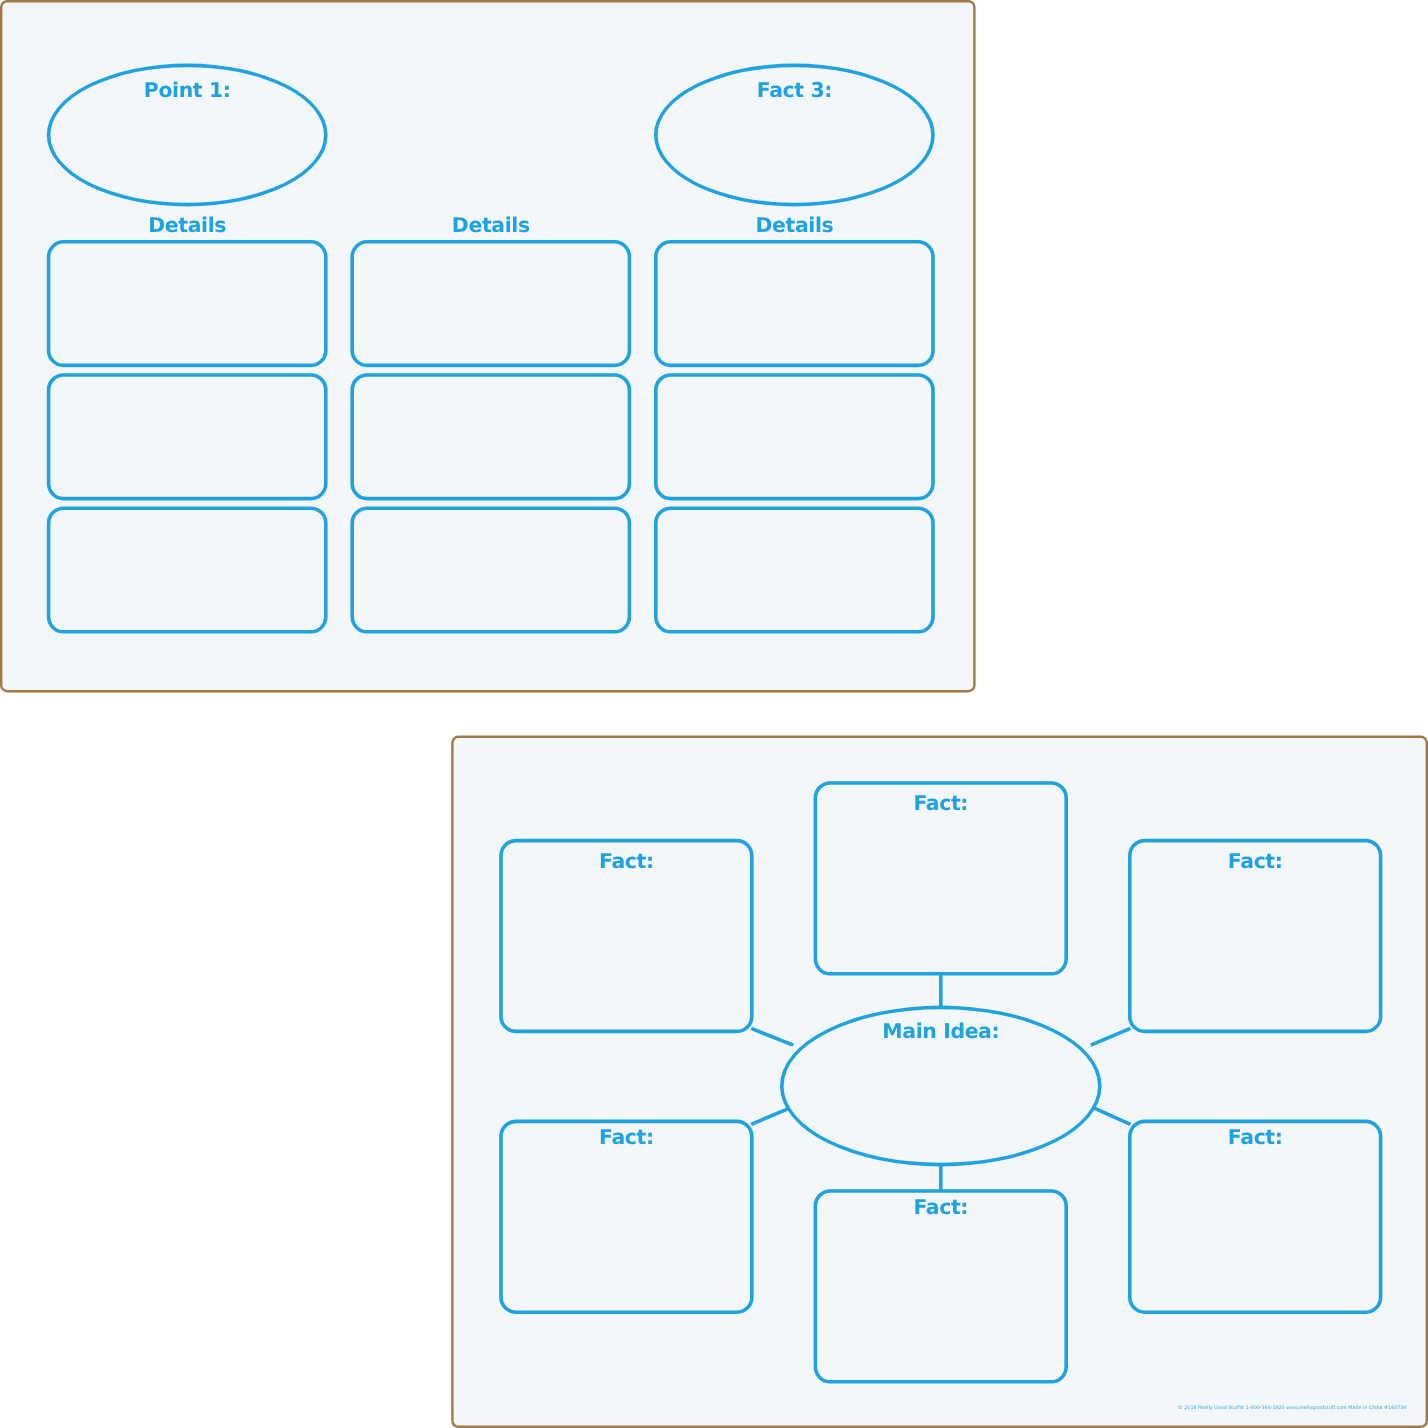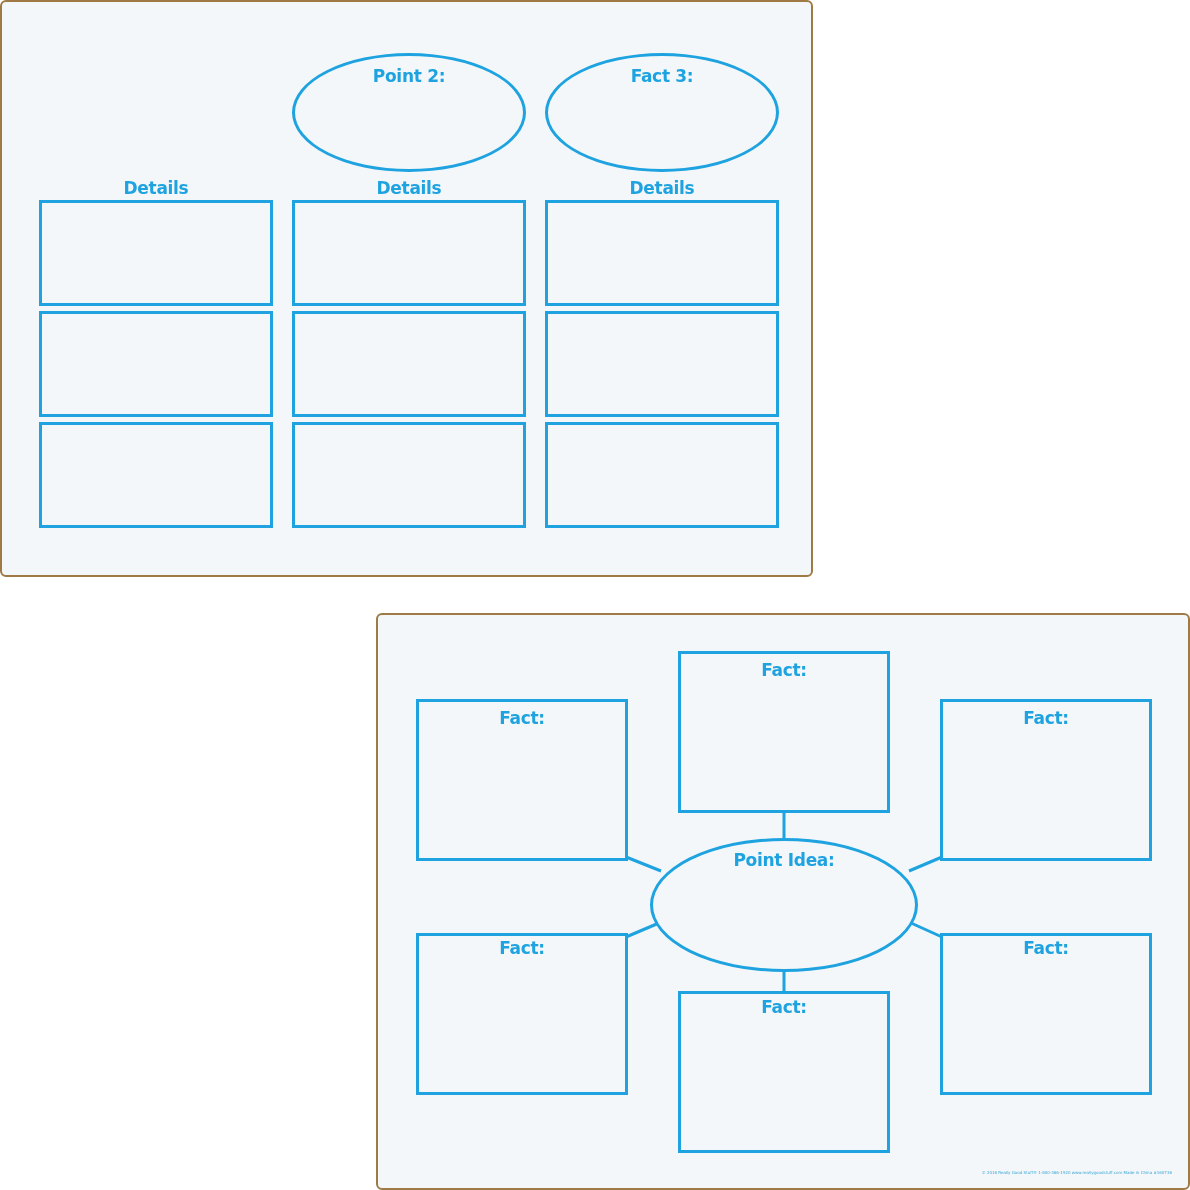--- a/index.html
+++ b/index.html
@@ -1,39 +1,39 @@
 <!DOCTYPE html>
 <html><head>
 <meta charset="utf-8">
 <style>
   html, body { margin:0; padding:0; }
   body { width:1190px; height:1190px; position:relative; background:#ffffff; overflow:hidden;
          font-family:"DejaVu Sans", "Liberation Sans", sans-serif; }
   .board { position:absolute; background:#f3f7f9; border:2.5px solid #a07a45; border-radius:6px; box-sizing:border-box; }
   .shape { position:absolute; box-sizing:border-box; border:3px solid #1ea3e0; }
   .ellipse { border-radius:50%; }
-  .rbox { border-radius:0; }
+  .rbox { border-radius:14px; }
   .lbl { position:absolute; color:#1ea3e0; font-weight:bold; font-size:17px; text-align:center; letter-spacing:-0.3px; white-space:nowrap; }
   .shape .lbl { left:0; right:0; }
   svg.lines { position:absolute; left:0; top:0; }
   .footer { position:absolute; color:#3aa6d8; font-size:4px; white-space:nowrap; }
 </style>
 </head>
 <body>
 
 <div class="board" style="left:0;top:0;width:813px;height:577px;">
 
+  <div class="shape ellipse" style="left:37px;top:51px;width:234px;height:119px;">
+    <div class="lbl" style="top:10px;">Point 1:</div>
+  </div>
   <div class="lbl" style="left:37px;width:234px;top:176px;">Details</div>
   <div class="shape rbox" style="left:37px;top:198px;width:234px;height:106px;"></div>
   <div class="shape rbox" style="left:37px;top:309px;width:234px;height:106px;"></div>
   <div class="shape rbox" style="left:37px;top:420px;width:234px;height:106px;"></div>
 
-  <div class="shape ellipse" style="left:290px;top:51px;width:234px;height:119px;">
-    <div class="lbl" style="top:10px;">Point 2:</div>
-  </div>
   <div class="lbl" style="left:290px;width:234px;top:176px;">Details</div>
   <div class="shape rbox" style="left:290px;top:198px;width:234px;height:106px;"></div>
   <div class="shape rbox" style="left:290px;top:309px;width:234px;height:106px;"></div>
   <div class="shape rbox" style="left:290px;top:420px;width:234px;height:106px;"></div>
 
   <div class="shape ellipse" style="left:543px;top:51px;width:234px;height:119px;">
     <div class="lbl" style="top:10px;">Fact 3:</div>
   </div>
   <div class="lbl" style="left:543px;width:234px;top:176px;">Details</div>
   <div class="shape rbox" style="left:543px;top:198px;width:234px;height:106px;"></div>
@@ -54,21 +54,21 @@
 
       <line x1="564" y1="242" x2="531" y2="256"></line>
 
       <line x1="248" y1="322" x2="281" y2="308"></line>
 
       <line x1="564" y1="322" x2="533" y2="308"></line>
     </g>
   </svg>
 
   <div class="shape ellipse" style="left:272px;top:223px;width:268px;height:134px;background:#f3f7f9;">
-    <div class="lbl" style="top:9px;">Point Idea:</div>
+    <div class="lbl" style="top:9px;">Main Idea:</div>
   </div>
 
   <div class="shape rbox" style="left:300px;top:36px;width:212px;height:162px;">
     <div class="lbl" style="top:6px;">Fact:</div>
   </div>
   <div class="shape rbox" style="left:38px;top:84px;width:212px;height:162px;">
     <div class="lbl" style="top:6px;">Fact:</div>
   </div>
   <div class="shape rbox" style="left:562px;top:84px;width:212px;height:162px;">
     <div class="lbl" style="top:6px;">Fact:</div>

